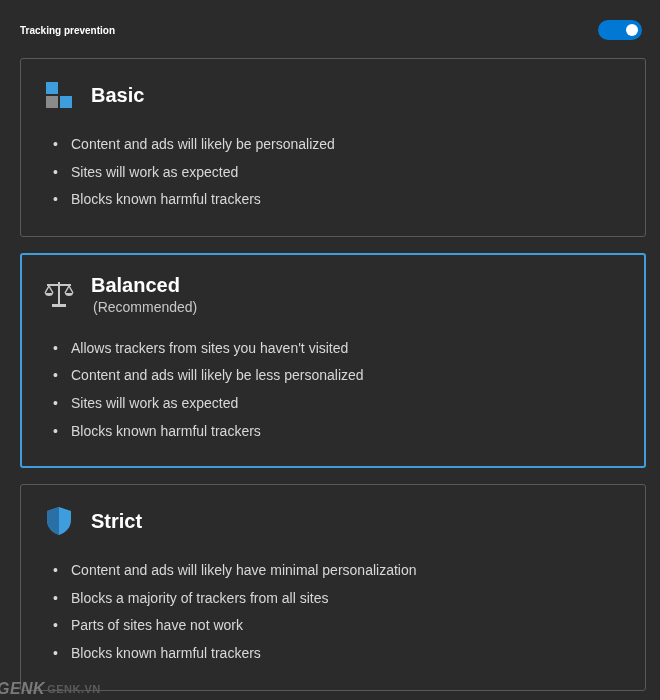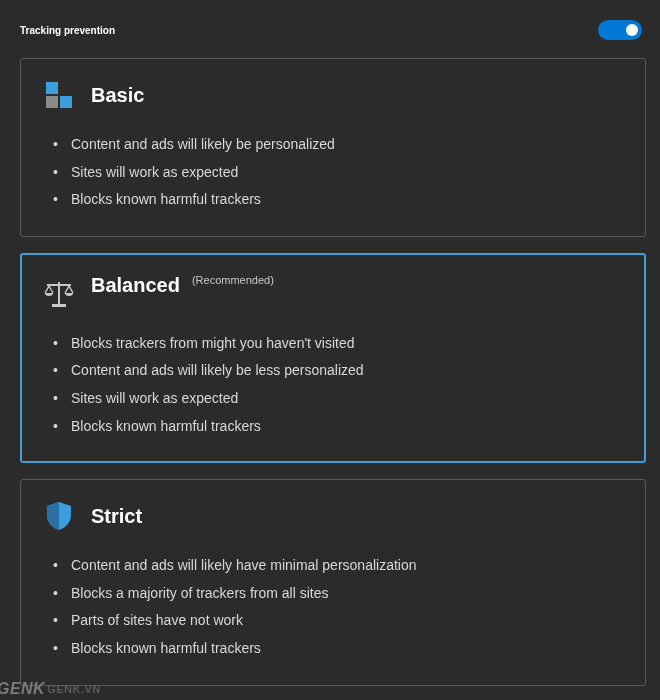--- a/index.html
+++ b/index.html
@@ -61,32 +61,32 @@
       display: flex;
       align-items: center;
       gap: 16px;
       margin-bottom: 24px;
     }
     .card-header.with-sub {
       align-items: flex-start;
     }
     .card-title-wrap {
       display: flex;
-      flex-direction: row;
+      flex-direction: column;
       gap: 2px;
     }
     .card-title {
       font-size: 20px;
       font-weight: 600;
       color: #ffffff;
     }
     .card-subtitle {
-      font-size: 11px;
+      font-size: 14px;
       color: #c8c8c8;
-      margin-left: 10px;
+      margin-left: 2px;
     }
     .icon-box {
       width: 32px;
       height: 32px;
       display: flex;
       align-items: center;
       justify-content: center;
       flex-shrink: 0;
     }
     .feature-list {
@@ -172,21 +172,21 @@
         <path d="M22,14 A4,3 0 0 0 30,14 Z" fill="#c8c8c8"></path>
         <rect x="9" y="25" width="14" height="3" fill="#c8c8c8"></rect>
       </svg>
     </div>
     <div class="card-title-wrap">
       <div class="card-title">Balanced</div>
       <div class="card-subtitle">(Recommended)</div>
     </div>
   </div>
   <ul class="feature-list">
-    <li>Blocks trackers from might you haven't visited</li>
+    <li>Allows trackers from sites you haven't visited</li>
     <li>Content and ads will likely be less personalized</li>
     <li>Sites will work as expected</li>
     <li>Blocks known harmful trackers</li>
   </ul>
 </div>
 
 <div class="card" style="margin-bottom:0;">
   <div class="card-header">
     <div class="icon-box">
       <svg width="26" height="30" viewBox="0 0 26 30">

